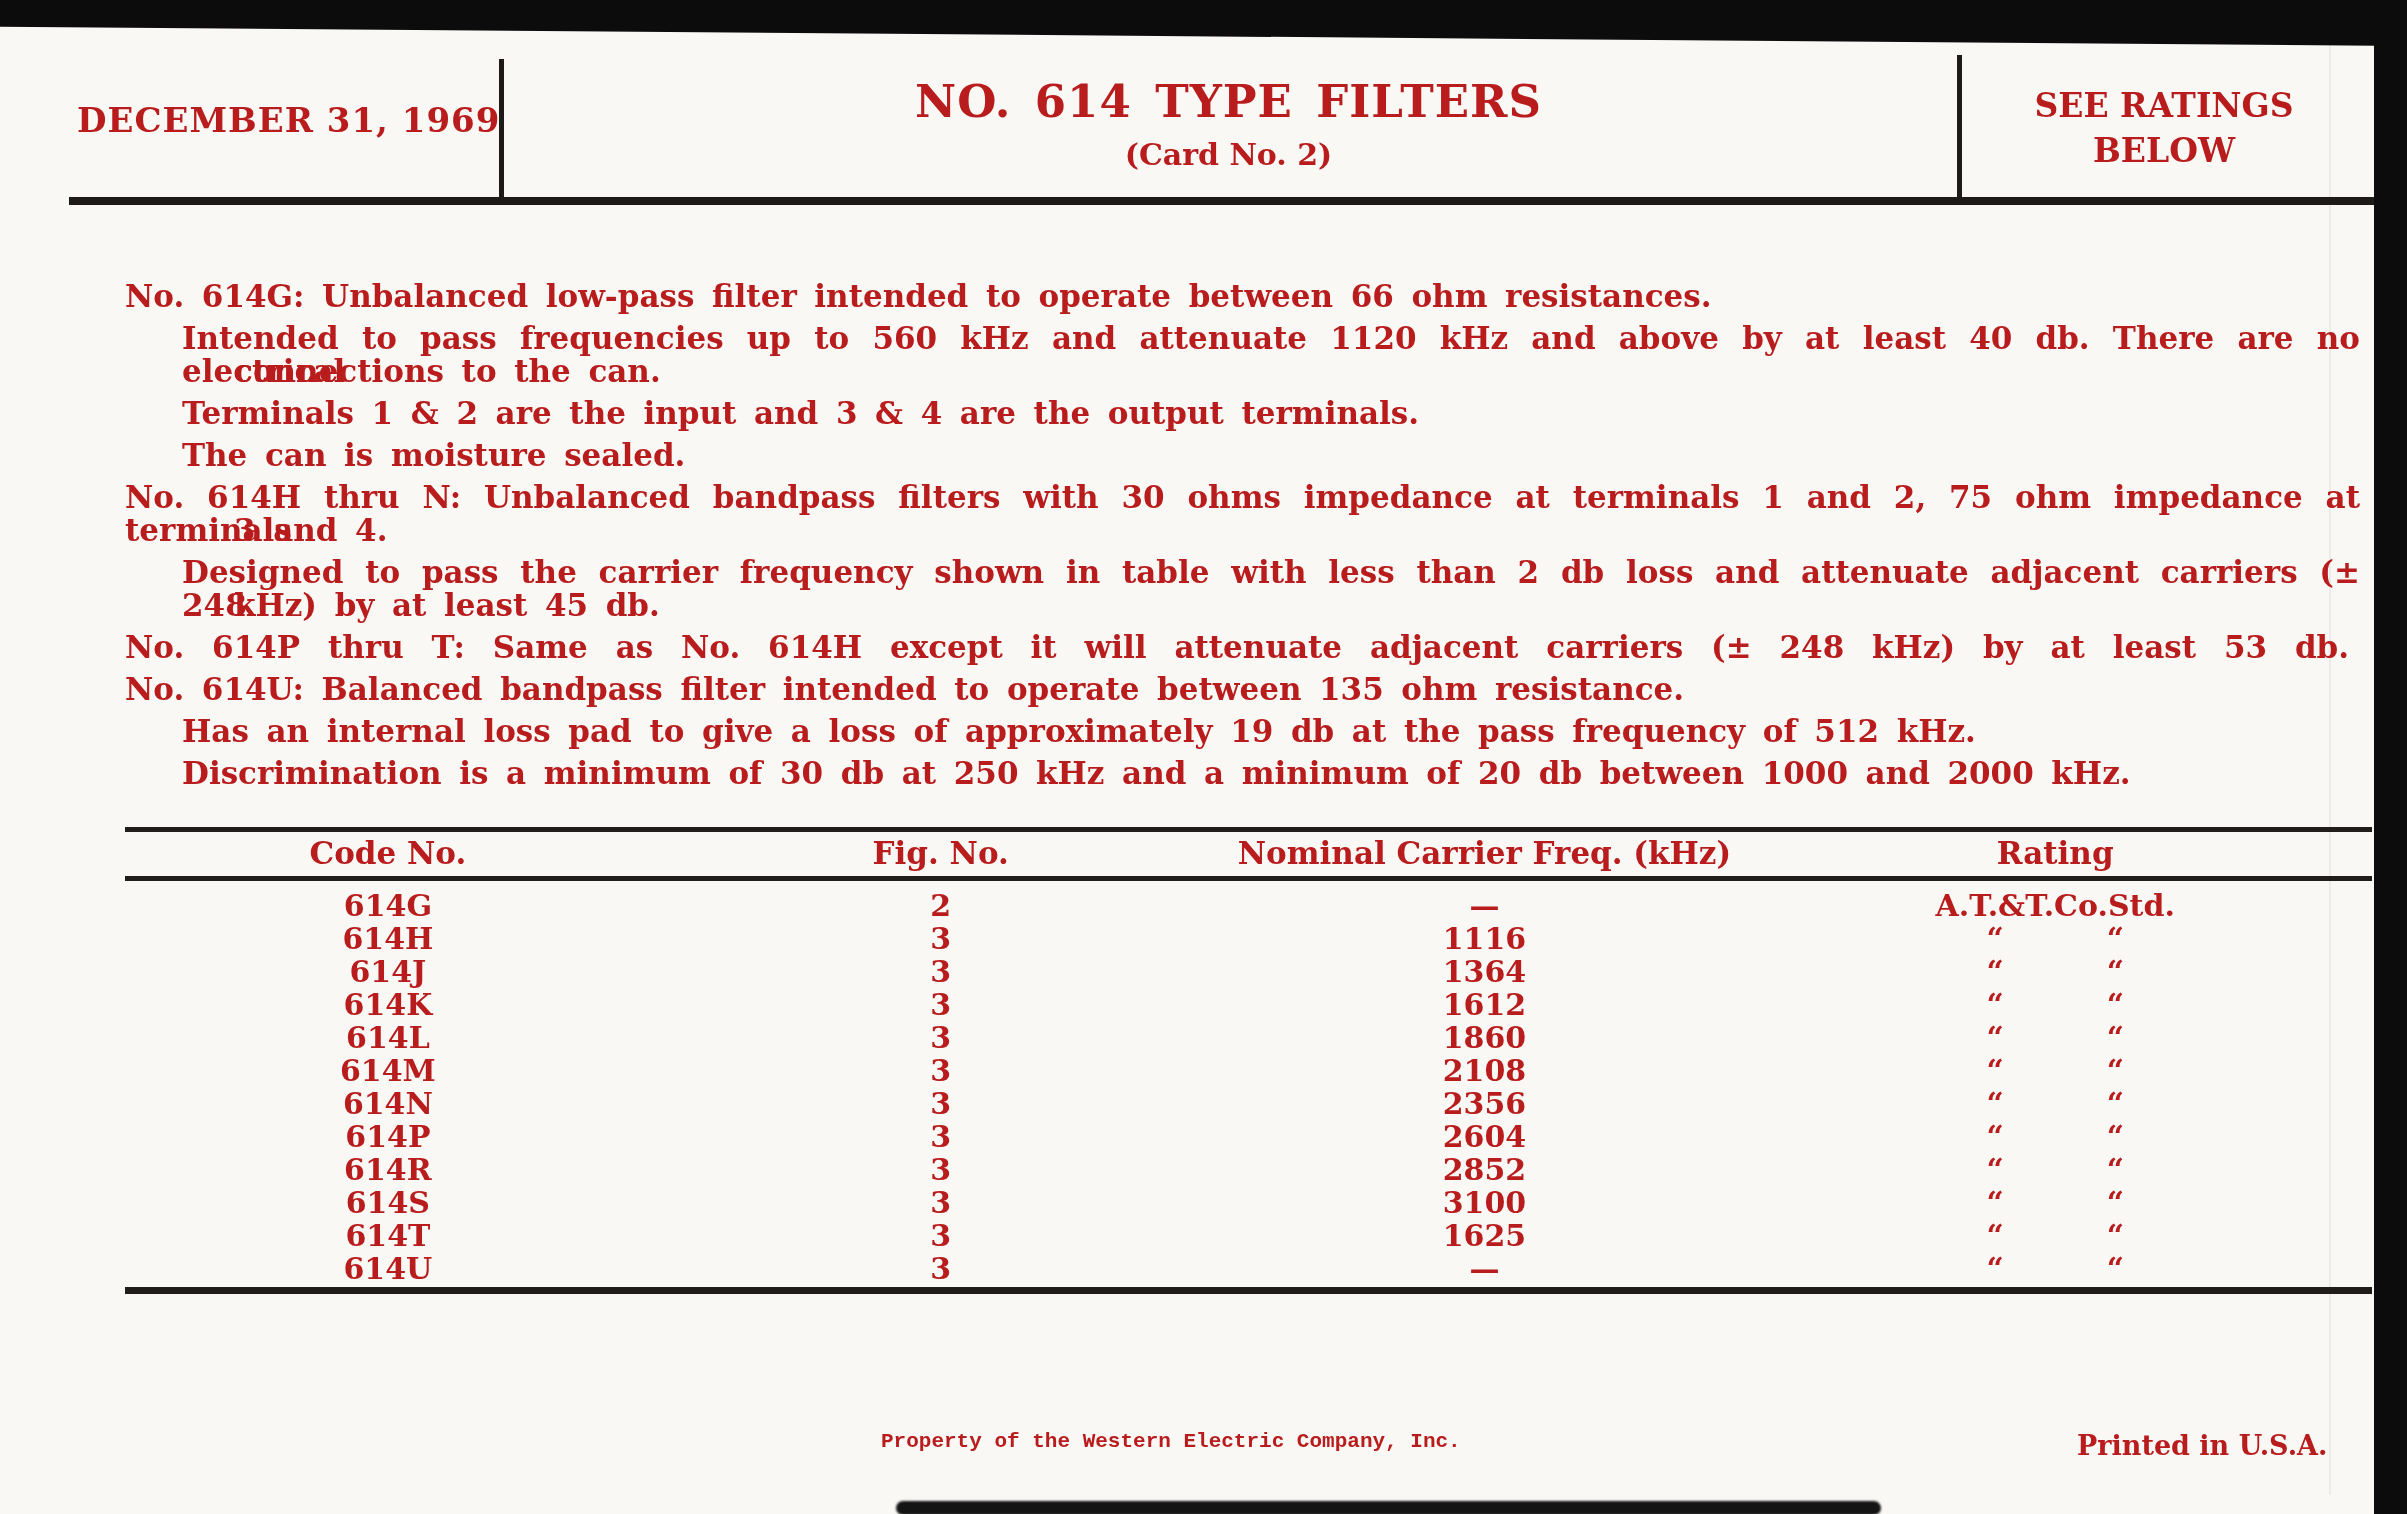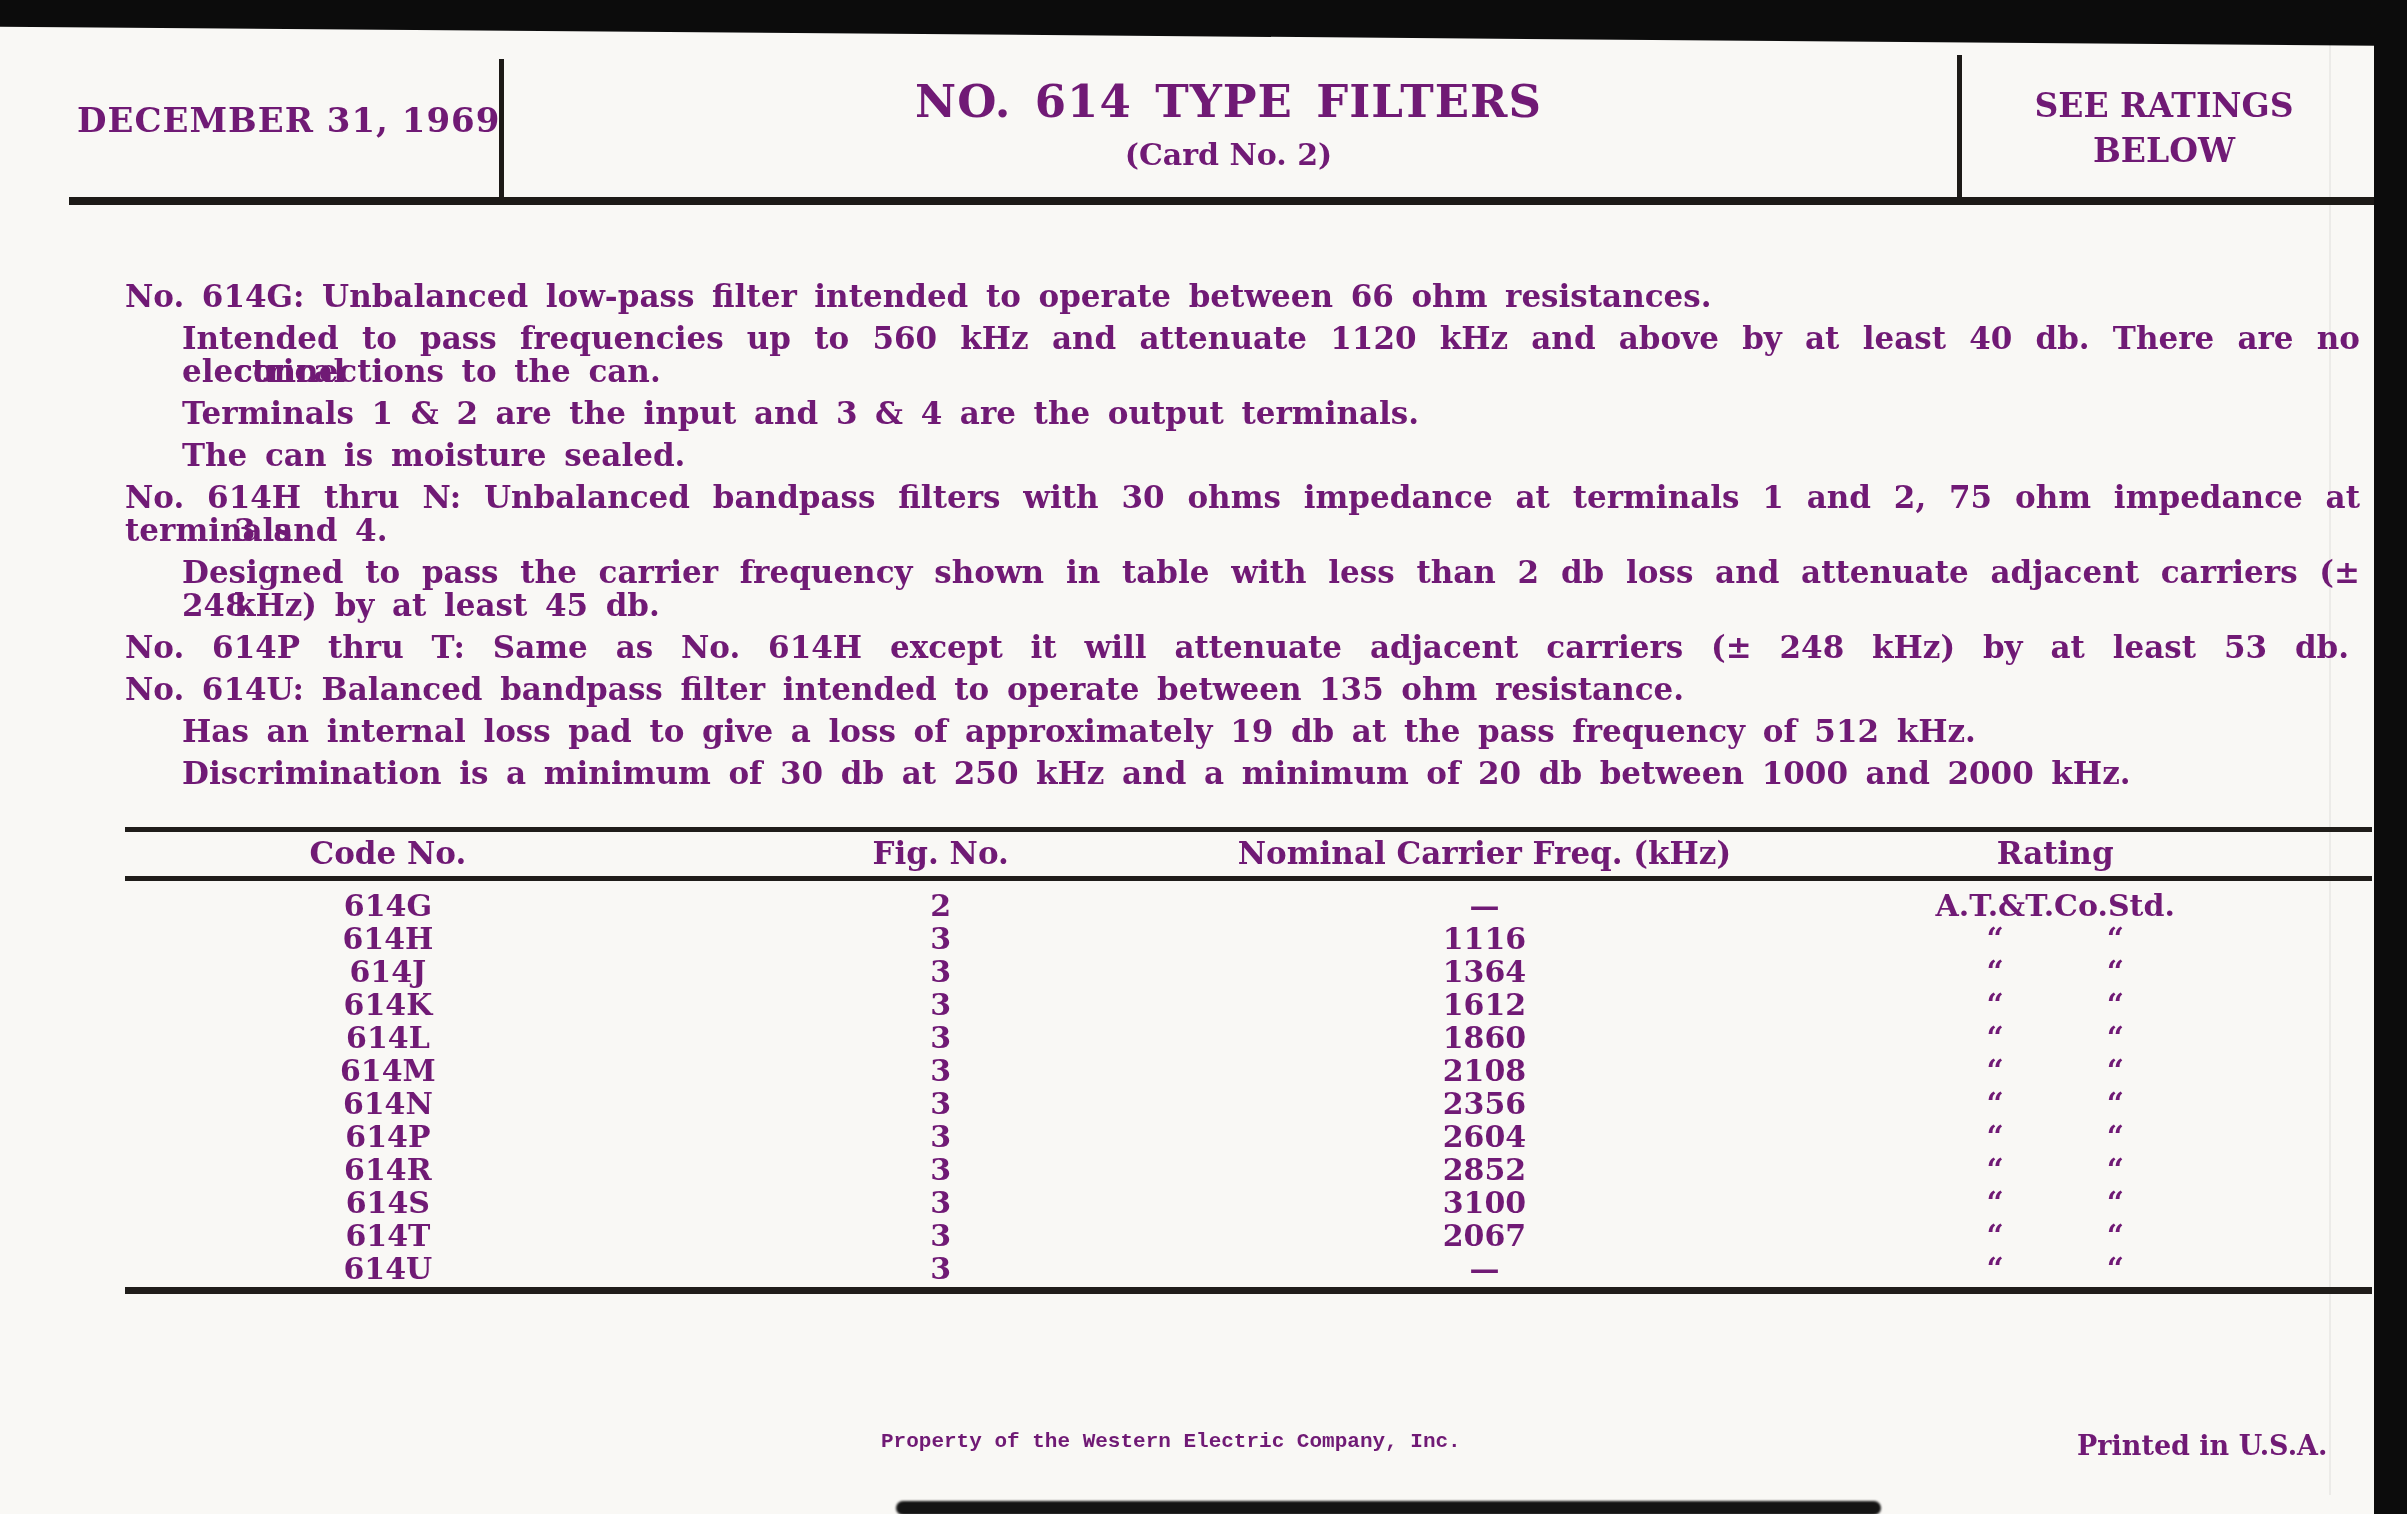--- a/index.html
+++ b/index.html
@@ -3,21 +3,21 @@
 <meta charset="utf-8">
 <style>
   html,body{margin:0;padding:0;background:#2b2b2b;}
   #page{
     position:relative;
     width:2408px;height:1515px;
     background:#f9f8f5;
     overflow:hidden;
     font-family:"DejaVu Serif", serif;
     font-weight:bold;
-    color:#701a75;
+    color:#b91c1c;
   }
   
   #top-edge{position:absolute;left:0;top:0;width:2408px;height:46px;background:#0c0c0c;
     clip-path:polygon(0 0,100% 0,100% 100%,0 58%);}
   #right-edge{position:absolute;left:2374px;top:0;width:34px;height:1515px;background:#0c0c0c;}
   #card-edge-shadow{position:absolute;left:2329px;top:40px;width:2px;height:1455px;background:rgba(0,0,0,0.05);}
   #bottom-smudge{position:absolute;left:896px;top:1501px;width:985px;height:14px;background:#141414;border-radius:7px;filter:blur(1px);}
 
   
   .hdate{position:absolute;left:77px;top:100px;font-size:34px;letter-spacing:1px;}
@@ -194,21 +194,21 @@
         <div class="c c2">3</div>
         <div class="c c3">3100</div>
         <div class="c c4 ditto">
             <span>“</span>
             <span>“</span>
           </div>
       </div>
       <div class="trow">
         <div class="c c1">614T</div>
         <div class="c c2">3</div>
-        <div class="c c3">2067</div>
+        <div class="c c3">1625</div>
         <div class="c c4 ditto">
             <span>“</span>
             <span>“</span>
           </div>
       </div>
       <div class="trow">
         <div class="c c1">614U</div>
         <div class="c c2">3</div>
         <div class="c c3">—</div>
         <div class="c c4 ditto">

